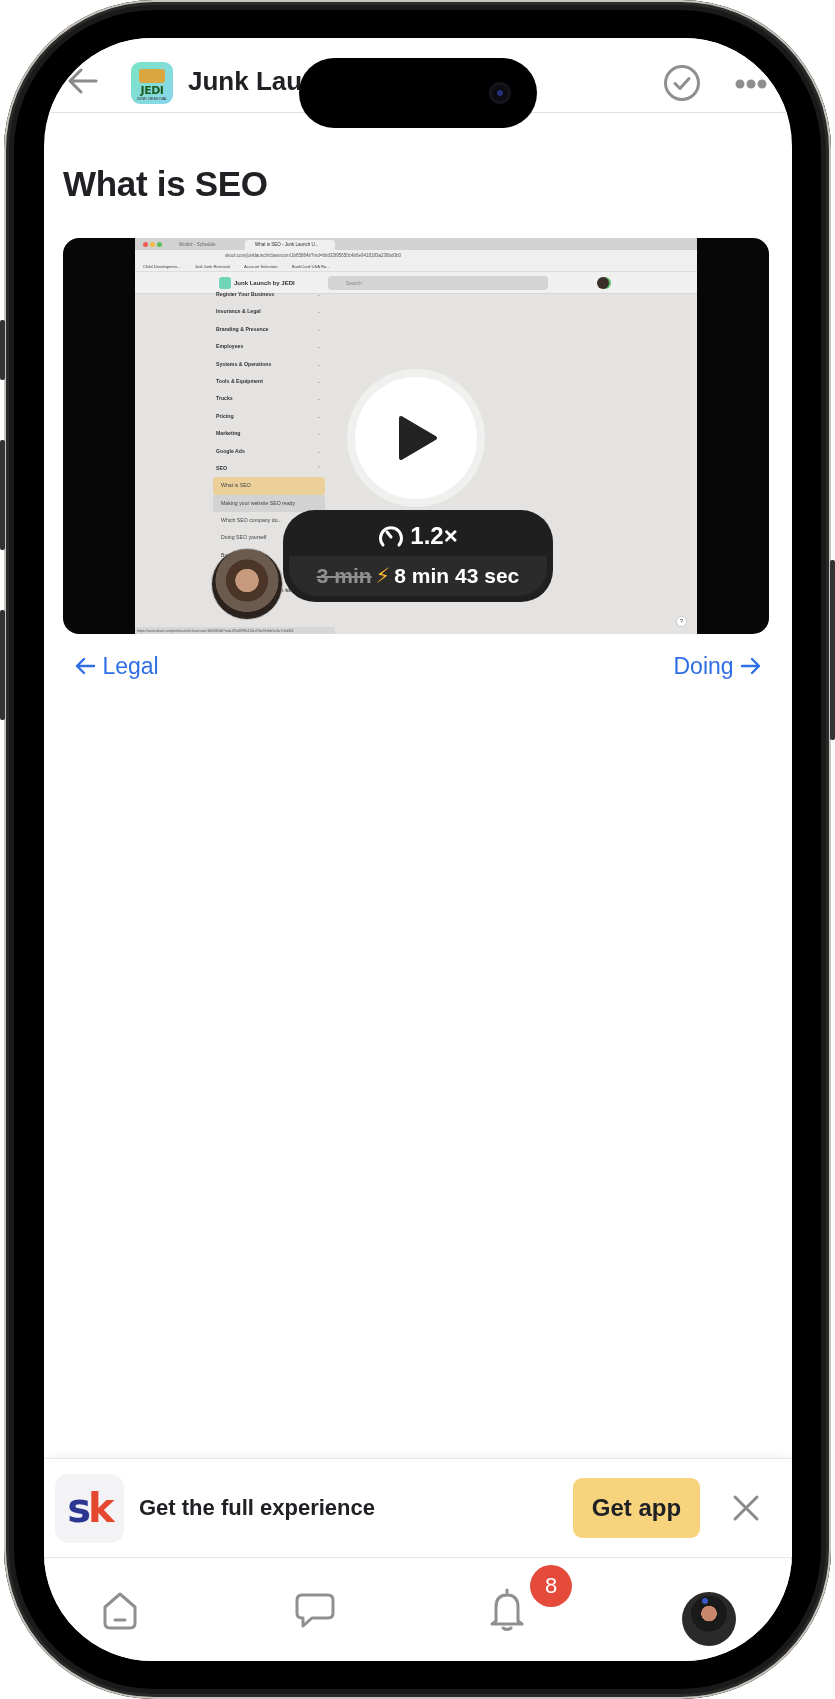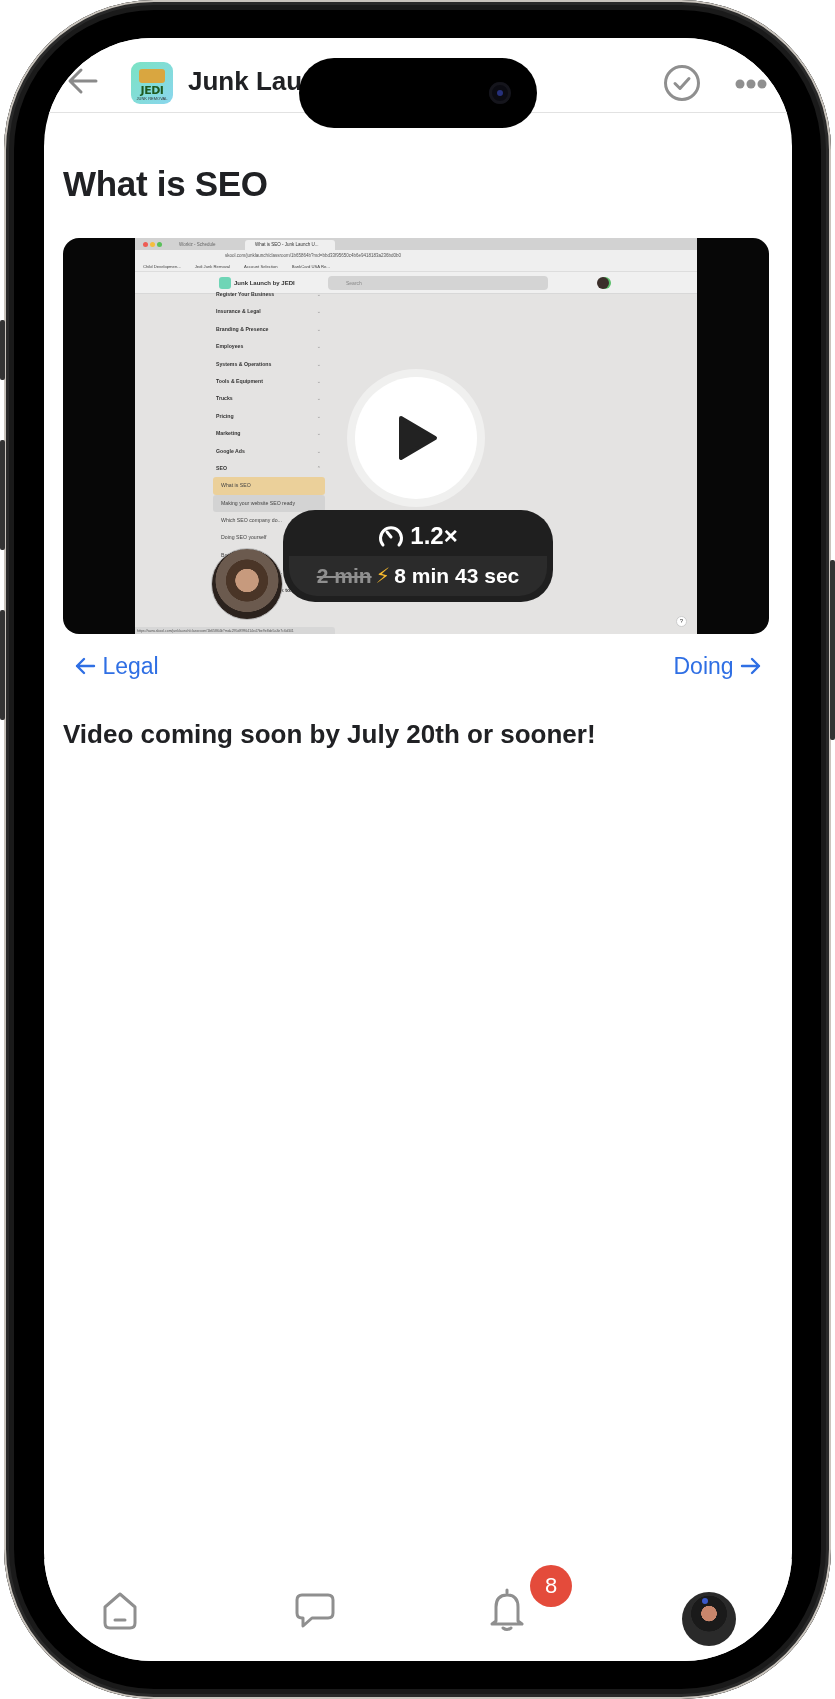--- a/index.html
+++ b/index.html
@@ -186,40 +186,49 @@
     </div>
 
     <div class="speed-pill">
       <div class="speed-top">
         <svg width="26" height="24" viewBox="0 0 26 24">
             <path d="M5 21 A10.5 10.5 0 1 1 21 21" fill="none" stroke="#fff" stroke-width="3" stroke-linecap="round"></path>
             <path d="M13 13 L9 8" stroke="#fff" stroke-width="3" stroke-linecap="round"></path>
           </svg><span>1.2×</span>
       </div>
       <div class="speed-bottom">
-        <span class="orig-time">2 min</span><span class="bolt">⚡</span><span class="new-time">8 min 43 sec</span>
+        <span class="orig-time">3 min</span><span class="bolt">⚡</span><span class="new-time">8 min 43 sec</span>
       </div>
     </div>
   </div>
 
   <div class="nav-menu">
     <svg width="22" height="20" viewBox="0 0 22 20">
         <path d="M20 10H3M10 3L3 10l7 7" fill="none" stroke="#2f6fe4" stroke-width="2.4" stroke-linecap="round" stroke-linejoin="round"></path>
       </svg>
     <span>Legal</span>
   </div>
   <div class="nav-next">
     <span>Doing</span>
     <svg width="22" height="20" viewBox="0 0 22 20">
         <path d="M2 10h17M12 3l7 7-7 7" fill="none" stroke="#2f6fe4" stroke-width="2.4" stroke-linecap="round" stroke-linejoin="round"></path>
       </svg>
   </div>
 
-  <div class="coming-soon">Video coming soon by July 20th or sooner!</div>
-
+
+  <div class="banner">
+    <div class="sk-logo"><span class="sk-s">s</span><span class="sk-k">k</span></div>
+    <div class="banner-text">Get the full experience</div>
+    <button class="get-app">Get app</button>
+    <div class="close-banner">
+      <svg width="30" height="30" viewBox="0 0 30 30">
+          <path d="M4 4L26 26M26 4L4 26" stroke="#8a8a8a" stroke-width="3" stroke-linecap="round"></path>
+        </svg>
+    </div>
+  </div>
 
   <div class="tabbar">
     <div class="tab" style="left:40px;width:70px;">
       <svg style="left:17px;top:32px;" width="38" height="40" viewBox="0 0 38 40">
           <path d="M4 16 L19 3 L34 16 V32 Q34 37 29 37 H9 Q4 37 4 32 Z" fill="none" stroke="#8f8f8f" stroke-width="3" stroke-linejoin="round"></path>
           <path d="M14 29 H24" stroke="#8f8f8f" stroke-width="3" stroke-linecap="round"></path>
         </svg>
     </div>
     <div class="tab" style="left:235px;width:70px;">
       <svg style="left:15px;top:32px;" width="42" height="40" viewBox="0 0 42 40">

